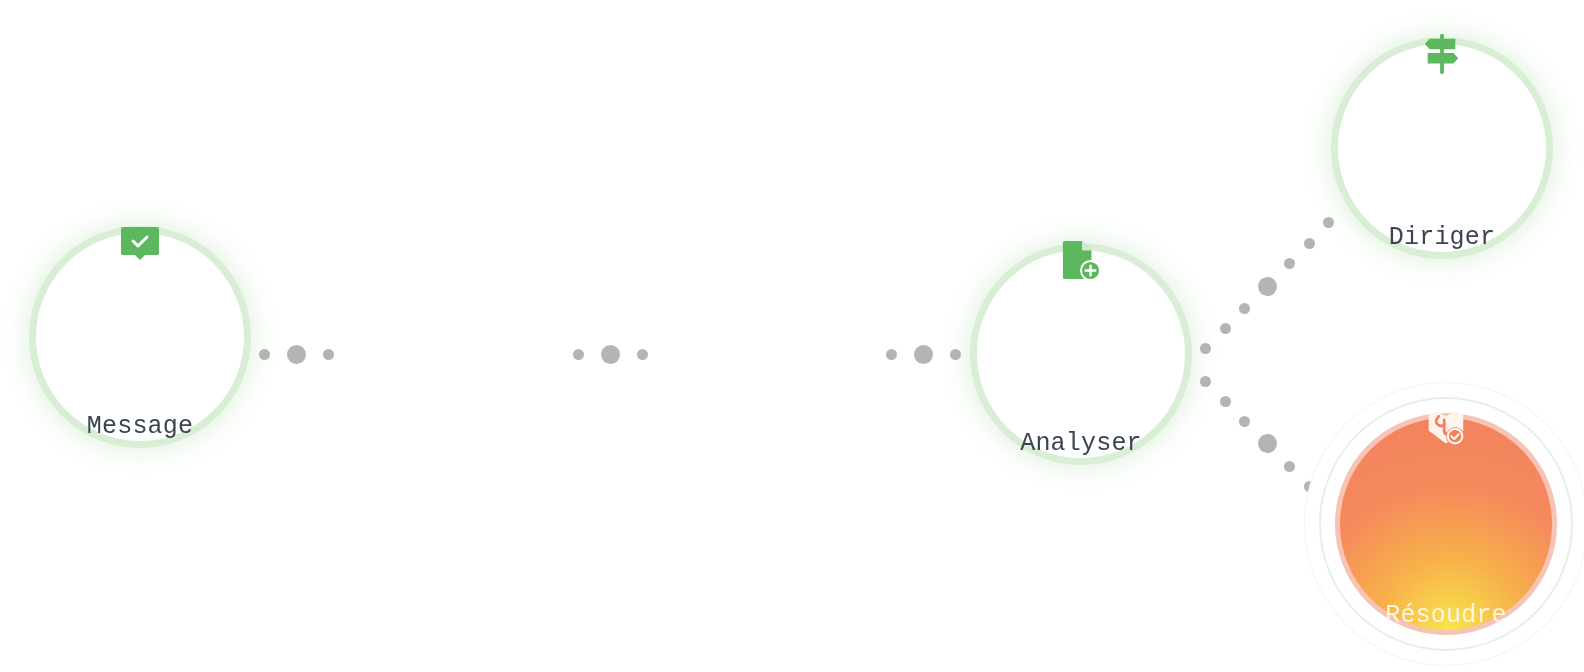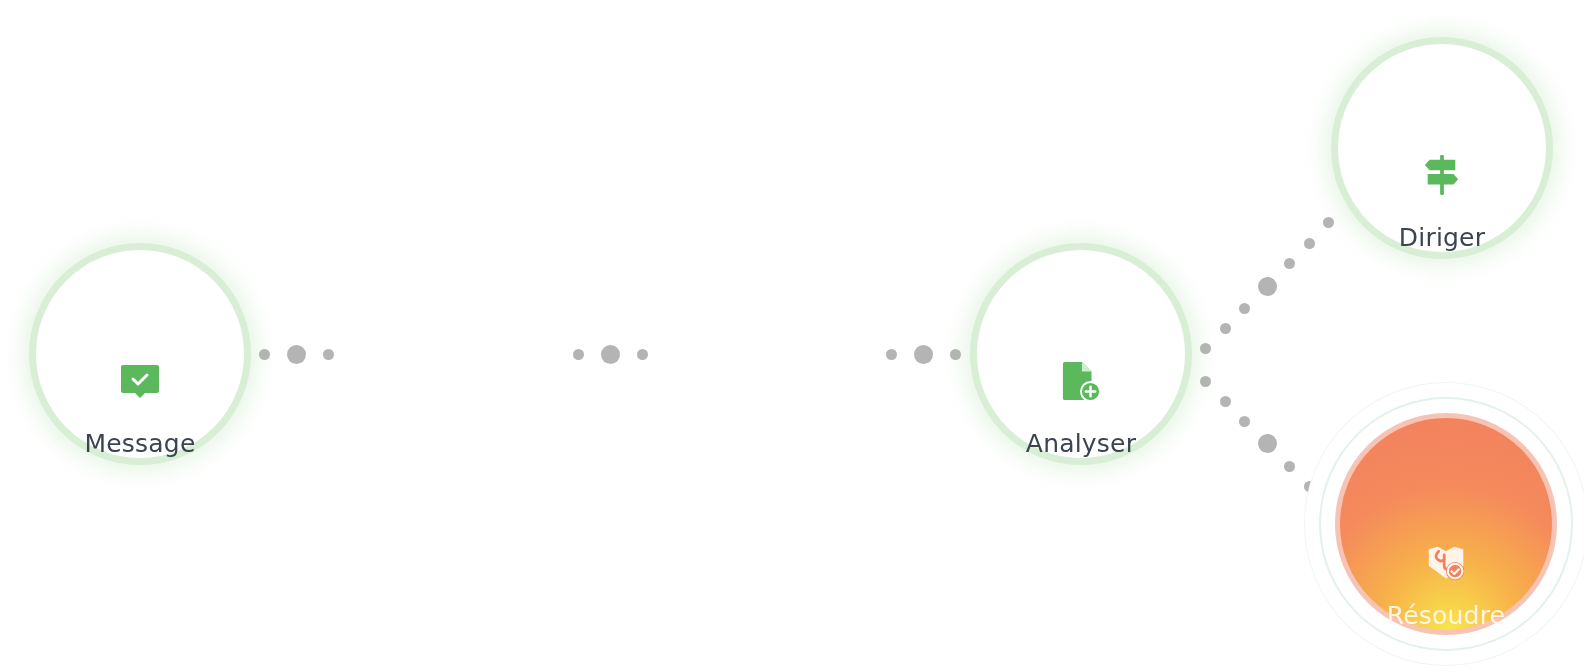--- a/index.html
+++ b/index.html
@@ -12,22 +12,23 @@
     .stage { position: absolute; inset: 0; }
     .node {
       position: absolute;
       width: 222px; height: 222px;
       margin-left: -111px; margin-top: -111px;
       border-radius: 50%;
       box-sizing: border-box;
       background: #ffffff;
       border: 7px solid #d8efd5;
       box-shadow: 0 0 22px 6px rgba(140, 210, 130, 0.22);
-      display: flex; flex-direction: column; align-items: center; justify-content: flex-end;
+      display: flex; flex-direction: column; align-items: center; justify-content: space-between;
       cursor: pointer;
+      font-family: Liberation Mono, monospace;
     }
     .node .icon {
       width: 40px; height: 40px;
       display: flex; align-items: center; justify-content: center;
       margin-top: -10px;
     }
     .node .label {
       margin-top: 28px;
       font-size: 25px;
       font-weight: 500;
@@ -82,21 +83,21 @@
 
   <div>
     <span class="dot sm" style="left:1205px;top:381px"></span>
     <span class="dot sm" style="left:1225px;top:401px"></span>
     <span class="dot sm" style="left:1244px;top:421px"></span>
     <span class="dot lg" style="left:1267px;top:443px"></span>
     <span class="dot sm" style="left:1289px;top:466px"></span>
     <span class="dot sm" style="left:1309px;top:486px"></span>
   </div>
 
-  <div class="node" style="left:140px;top:354px">
+  <div class="node" style="left:140px;top:337px">
     <span class="icon">
       <svg width="40" height="40" viewBox="0 0 40 40">
         <path d="M3 4 h34 a2 2 0 0 1 2 2 v24 a2 2 0 0 1 -2 2 h-12 l-5 5 l-5 -5 h-12 a2 2 0 0 1 -2 -2 v-24 a2 2 0 0 1 2 -2z" fill="#5cb85c"></path>
         <path d="M13 18 l5 5 l9 -9" stroke="#ffffff" stroke-width="3" fill="none" stroke-linecap="round" stroke-linejoin="round"></path>
       </svg>
     </span>
     <span class="label">Message</span>
   </div>
 
 

